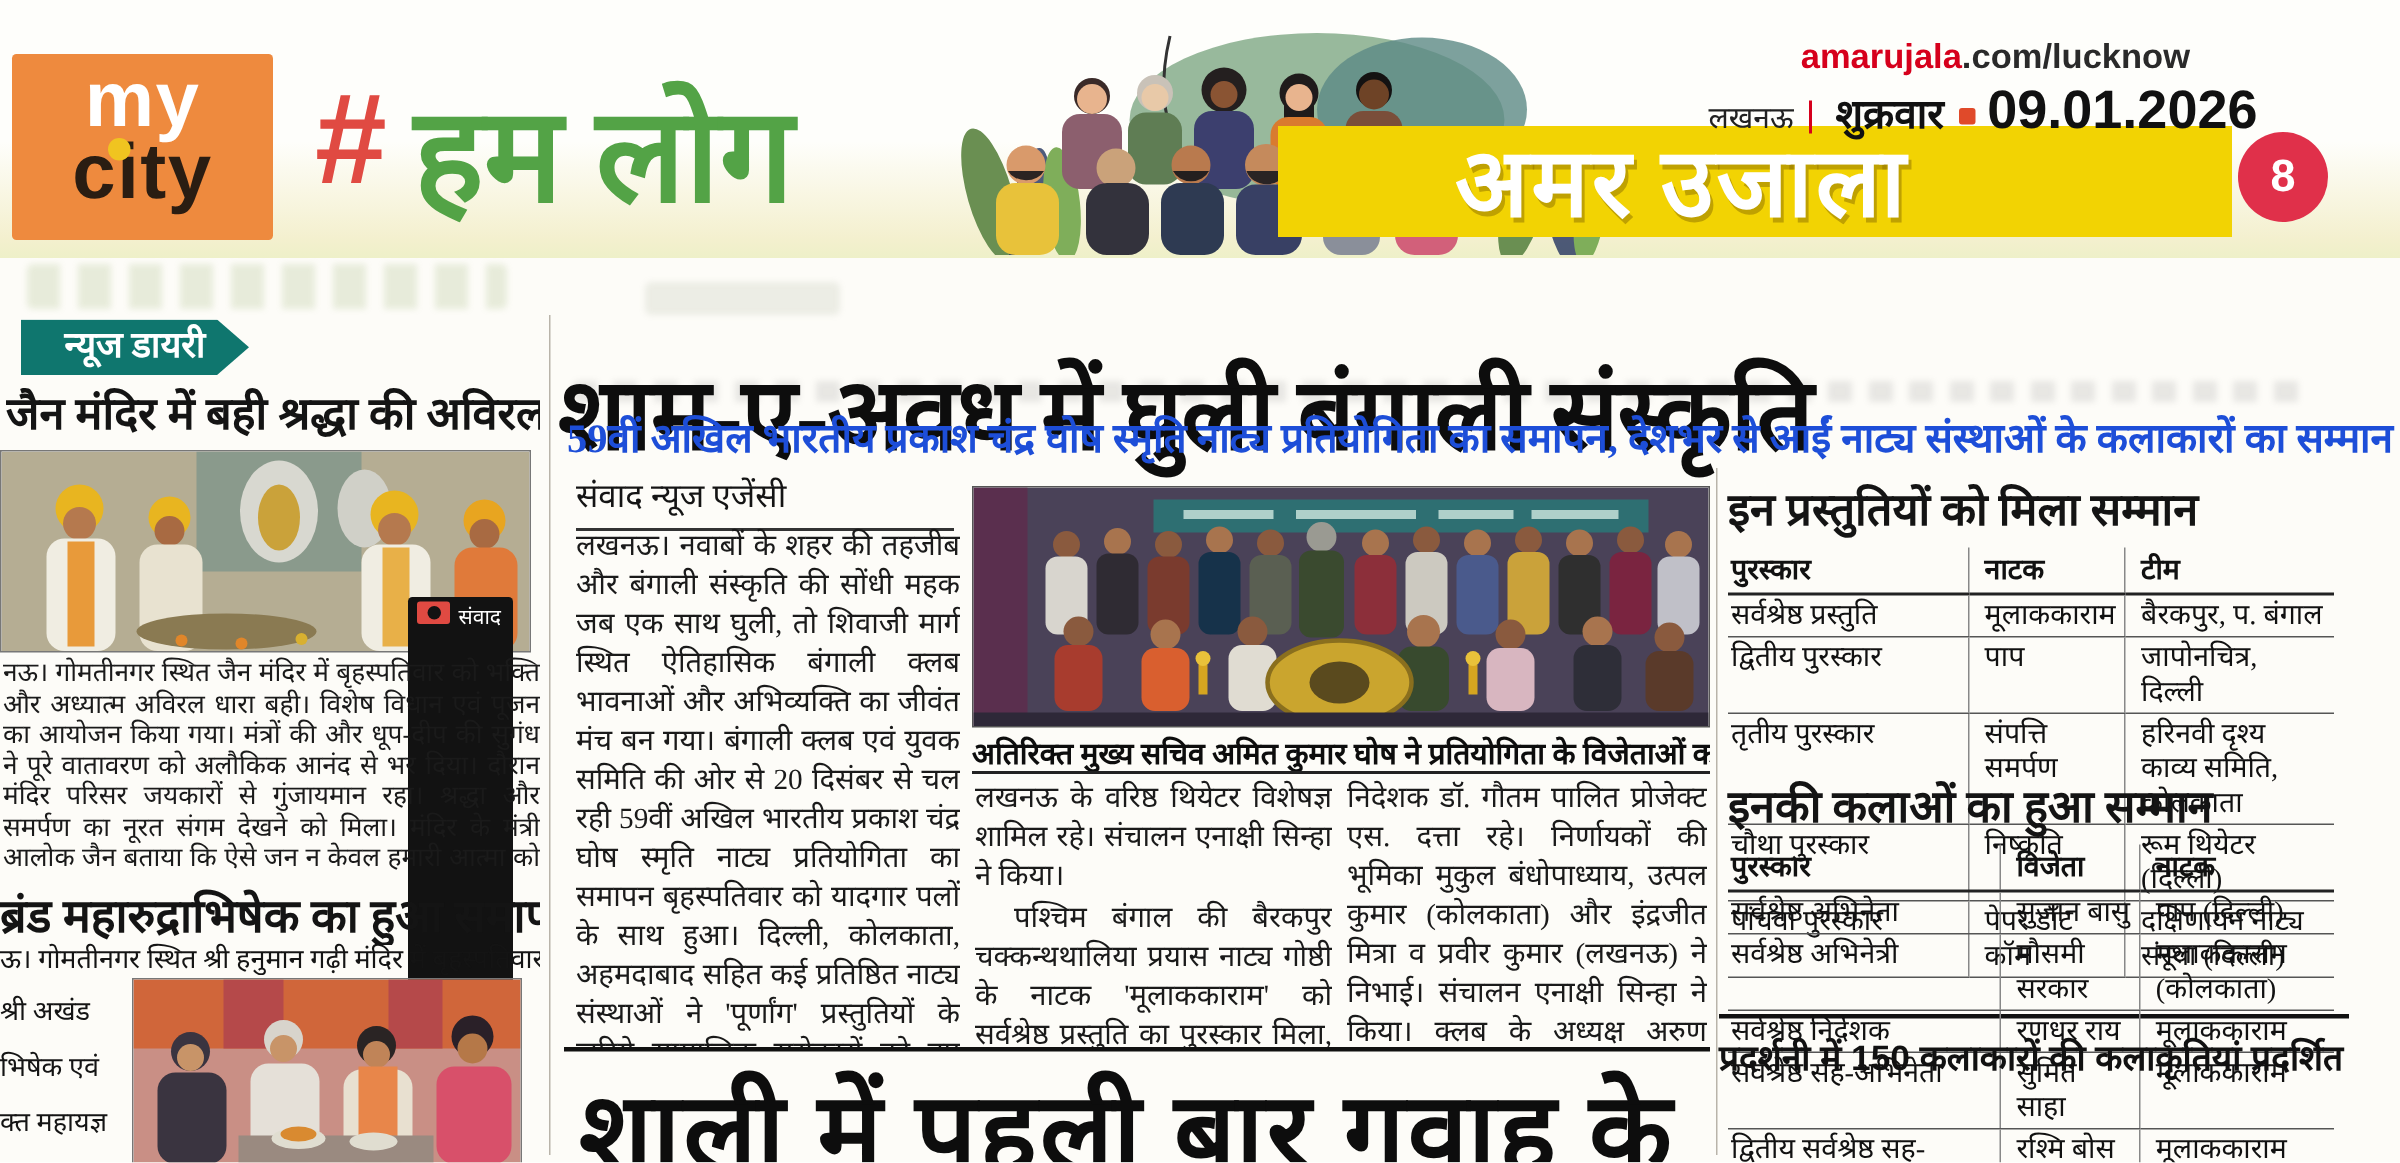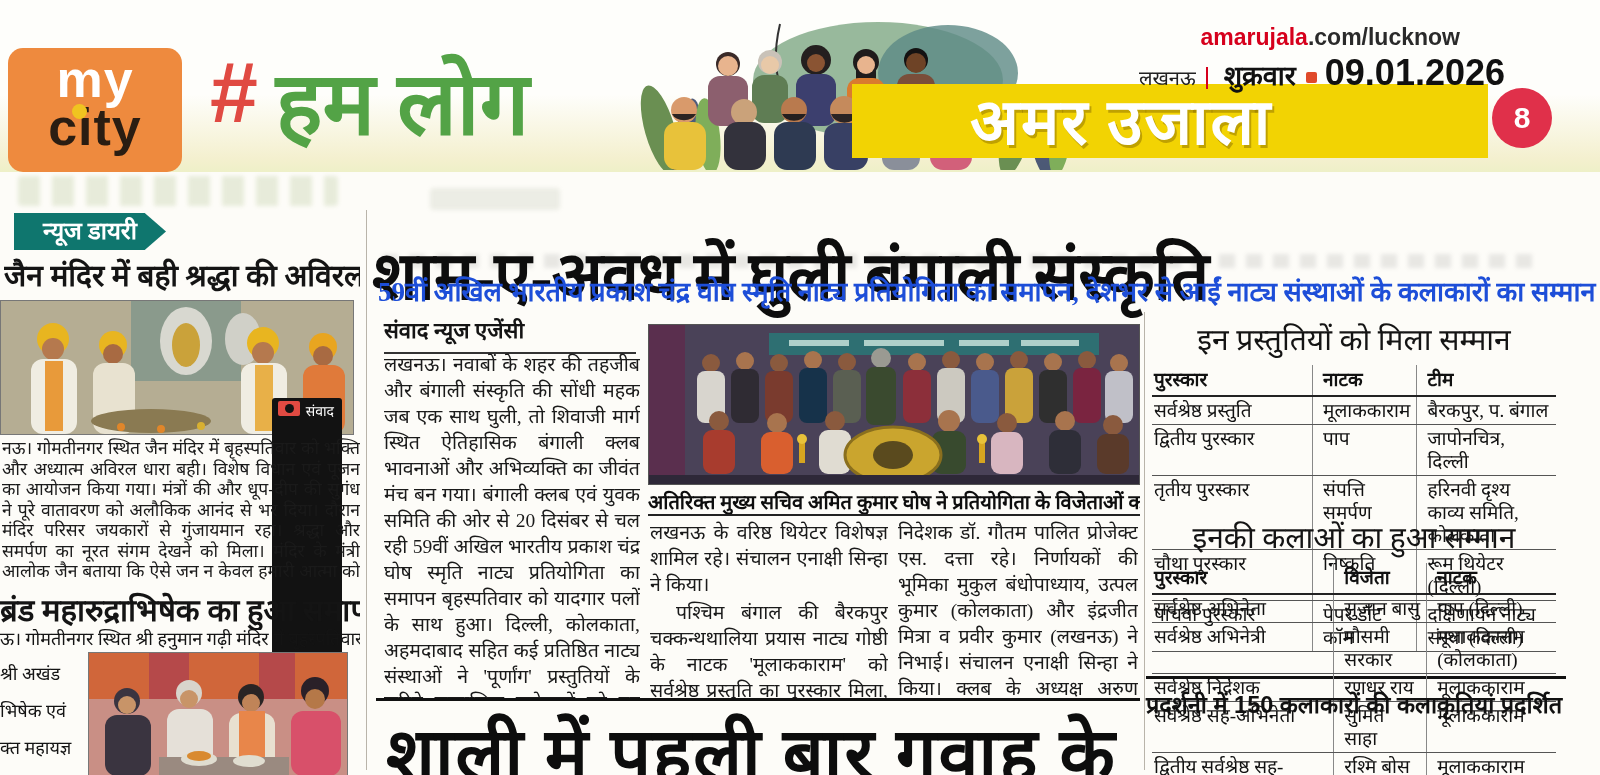--- a/index.html
+++ b/index.html
@@ -3,22 +3,22 @@
 <meta charset="utf-8">
 <style>
   html,body{margin:0;padding:0;background:#ffffff;}
   .page{position:relative;width:1600px;height:775px;background:#fdfcf8;overflow:hidden;
         font-family:"Liberation Serif",serif;color:#141414;}
 
   
   .masthead{position:absolute;left:0;top:0;width:1600px;height:172px;
             background:linear-gradient(to bottom,#fefefb 55%,#f4f0cf 92%,#eef0c8);}
   .mycity{position:absolute;left:8px;top:36px;width:174px;height:116px;background:#ee8a3e;
-          border-radius:15px;font-family:"Liberation Sans",sans-serif;font-weight:bold;
-          line-height:0.92;padding-top:8px;text-align:center;margin-top:12px;}
+          border-radius:3px;font-family:"Liberation Sans",sans-serif;font-weight:bold;
+          line-height:0.92;padding-top:8px;text-align:center;}
   .mycity .my{display:block;color:#ffffff;font-size:52px;letter-spacing:1px;}
   .mycity .city{display:block;color:#2a1d12;font-size:52px;letter-spacing:1px;}
   .mycity .idot{position:absolute;left:64px;top:56px;width:15px;height:15px;border-radius:50%;background:#f0c420;}
   .hamlog{position:absolute;left:210px;top:40px;white-space:nowrap;font-weight:bold;}
   .hamlog .hash{color:#e04a42;font-size:86px;font-family:"Liberation Sans",sans-serif;vertical-align:12px;}
   .hamlog .hl{color:#53a346;font-size:88px;margin-left:14px;}
   .crowd{position:absolute;left:628px;top:18px;width:446px;height:152px;}
   .yellowband{position:absolute;left:852px;top:84px;width:636px;height:74px;background:#f2d303;}
   .brand{position:absolute;left:970px;top:76px;font-size:64px;font-weight:bold;color:#ffffff;
          text-shadow:2px 3px 0 rgba(150,120,0,.55);letter-spacing:2px;z-index:3;}
@@ -41,21 +41,21 @@
   .bleed.g1{left:18px;top:176px;width:320px;height:30px;
      background:repeating-linear-gradient(90deg,rgba(130,160,80,.35) 0 22px,transparent 22px 34px);}
   .bleed.gray{left:382px;top:254px;width:1160px;height:14px;
      background:repeating-linear-gradient(90deg,rgba(110,110,110,.30) 0 16px,transparent 16px 27px);}
   .bleed.g2{left:430px;top:188px;width:130px;height:22px;background:rgba(140,150,120,.30);}
 
   
   .lead-headline{position:absolute;left:372px;top:182px;width:790px;text-align:center;
      font-size:67px;font-weight:bold;color:#0d0d0d;letter-spacing:-1px;white-space:nowrap;}
   .lead-sub{position:absolute;left:378px;top:272px;width:1180px;font-size:27px;font-weight:bold;color:#1d4ed8;white-space:nowrap;}
-  .byline{position:absolute;left:384px;top:314px;font-size:22px;font-weight:bold;border-bottom:2px solid #333;
+  .byline{position:absolute;left:384px;top:314px;font-size:22px;font-weight:normal;border-bottom:2px solid #333;
           padding-bottom:8px;width:252px;}
   .col{position:absolute;font-size:19.5px;line-height:26px;text-align:justify;color:#1a1a1a;}
   .col p{margin:0 0 2px 0;text-indent:0;}
   .col p + p{text-indent:26px;}
   .col1{left:384px;top:352px;width:256px;height:348px;overflow:hidden;}
   .col2{left:650px;top:520px;width:238px;height:178px;overflow:hidden;}
   .col3{left:898px;top:520px;width:240px;height:178px;overflow:hidden;}
   .lead-photo{position:absolute;left:648px;top:324px;width:490px;height:159px;border:1px solid #555;}
   .lead-caption{position:absolute;left:648px;top:488px;width:492px;font-size:20px;font-weight:bold;color:#0d0d0d;white-space:nowrap;overflow:hidden;}
   .caption-rule{position:absolute;left:648px;top:514px;width:492px;height:2px;background:#222;}
@@ -80,21 +80,21 @@
   
   .vrule{position:absolute;width:1px;background:#b9b4aa;}
   .v1{left:366px;top:210px;height:560px;}
   .v2{left:1144px;top:312px;height:458px;}
   .center-bottom-rule{position:absolute;left:376px;top:698px;width:764px;height:3px;background:#111;}
   .right-bottom-rule{position:absolute;left:1146px;top:676px;width:420px;height:3px;background:#111;}
 
   
   .tbl-wrap{position:absolute;left:1152px;width:404px;}
   .tw1{top:318px;} .tw2{top:516px;}
-  .tbl-title{font-size:30px;font-weight:normal;text-align:center;margin:0 0 6px 0;white-space:nowrap;}
+  .tbl-title{font-size:30px;font-weight:bold;margin:0 0 6px 0;white-space:nowrap;}
   table.award{width:100%;border-collapse:collapse;font-size:19px;color:#111;}
   table.award th{font-weight:bold;text-align:left;border-bottom:2px solid #222;padding:1px 6px 3px 2px;}
   table.award td{border-bottom:1px solid #555;padding:2px 6px 2px 2px;vertical-align:top;line-height:23px;}
   table.award th + th, table.award td + td{border-left:1px solid #888;padding-left:10px;}
   .t1 .cA{width:41%;} .t1 .cB{width:24%;} .t1 .cC{width:35%;}
   .t2 .cA{width:45%;} .t2 .cB{width:23%;} .t2 .cC{width:32%;}
 
   
   .clip-headline{position:absolute;left:386px;top:702px;width:760px;height:73px;overflow:hidden;
      font-size:72px;font-weight:bold;color:#0d0d0d;white-space:nowrap;letter-spacing:2px;}

